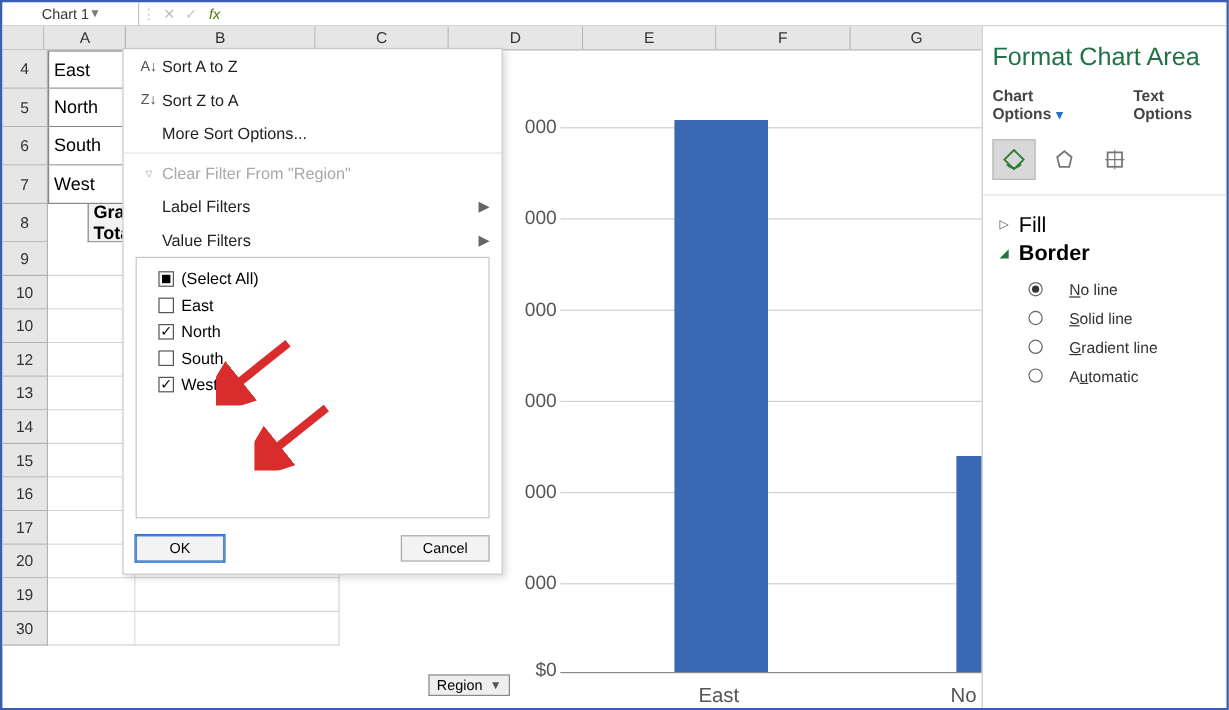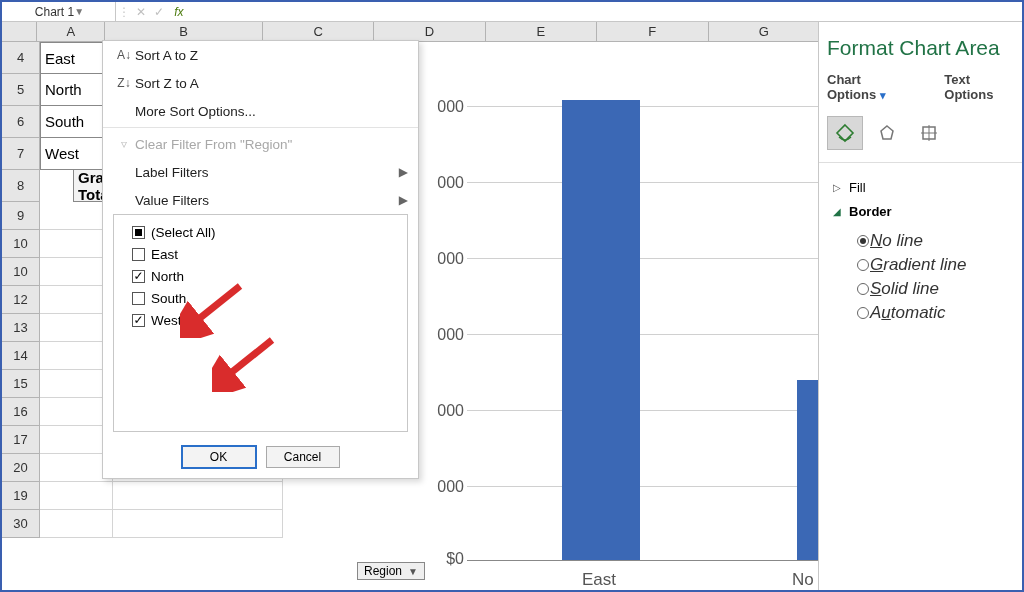--- a/index.html
+++ b/index.html
@@ -141,21 +141,21 @@
   .cm-chk { display:flex; align-items:center; height:22px;}
   .cm-chk .box {
     width:13px; height:13px; border:1px solid #555;
     margin-right:6px; margin-left:10px;
     display:inline-flex;align-items:center;justify-content:center;
     font-size:11px; line-height:11px;
   }
   .cm-chk .box.filled::after { content:""; width:7px;height:7px;background:#000;}
   .cm-chk .box.checked::after { content:"✓"; font-size:12px;}
   .cm-btns {
-    display:flex; justify-content:center;
+    display:flex; justify-content:space-between;
     padding:8px 10px 10px 10px; gap:10px;
   }
   .cm-btn {
     width:74px; height:22px;
     border:1px solid #a9a9a9;
     background:#f3f3f3;
     font-size:12px;
     display:flex;align-items:center;justify-content:center;
   }
   .cm-btn.primary { border:1px solid #2a6fc9; outline:1px solid #2a6fc9;}
@@ -204,23 +204,23 @@
   .fp-ic {
     width:36px;height:34px;
     border:1px solid transparent;
     display:flex;align-items:center;justify-content:center;
   }
   .fp-ic.sel{background:#d8d8d8;border:1px solid #b8b8b8;}
   .fp-body{padding:12px 4px 0 14px;}
   .fp-sec{display:flex;align-items:center;gap:6px;height:24px;cursor:default;}
   .fp-sec .tri{font-size:10px;color:#555;width:10px;}
   .fp-sec.open .tri{color:#217346;}
-  .fp-label{font-size:13px;}
+  .fp-label{font-size:18px;}
   .fp-opts{padding:6px 0 0 24px;}
-  .fp-opt{display:flex;align-items:center;gap:1px;height:24px;font-size:17px;color:#333;font-style:italic;}
+  .fp-opt{display:flex;align-items:center;gap:22px;height:24px;font-size:13px;color:#333;}
   .radio{width:12px;height:12px;border:1px solid #666;border-radius:50%;display:inline-flex;align-items:center;justify-content:center;}
   .radio.sel::after{content:"";width:6px;height:6px;border-radius:50%;background:#333;}
   u.key{text-decoration:underline;}
 </style>
 </head>
 <body>
 
 <div class="formula-bar">
   <div class="name-box">
     <span>Chart 1</span>
@@ -467,25 +467,25 @@
       <span class="tri">◢</span>
       <span class="fp-label" style="font-weight:600">Border</span>
     </div>
     <div class="fp-opts">
       <div class="fp-opt">
         <span class="radio sel"></span>
         <span><u class="key">N</u>o line</span>
       </div>
       <div class="fp-opt">
         <span class="radio"></span>
-        <span><u class="key">G</u>radient line</span>
+        <span><u class="key">S</u>olid line</span>
       </div>
       <div class="fp-opt">
         <span class="radio"></span>
-        <span><u class="key">S</u>olid line</span>
+        <span><u class="key">G</u>radient line</span>
       </div>
       <div class="fp-opt">
         <span class="radio"></span>
         <span>A<u class="key">u</u>tomatic</span>
       </div>
     </div>
   </div>
 </div>
 
 </body></html>

